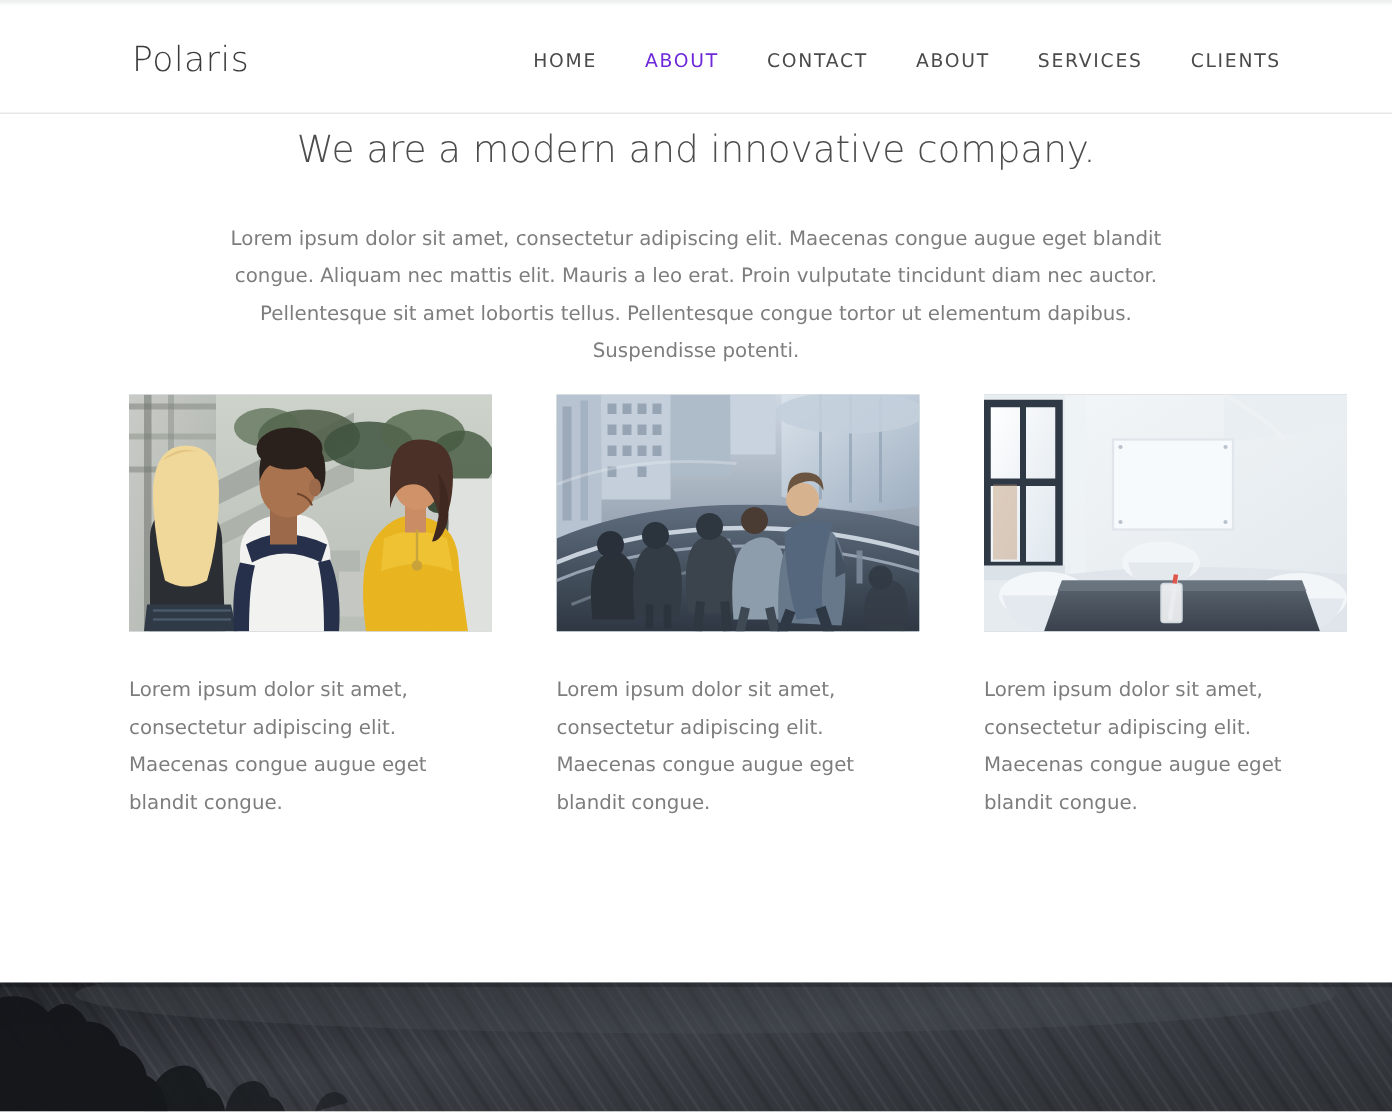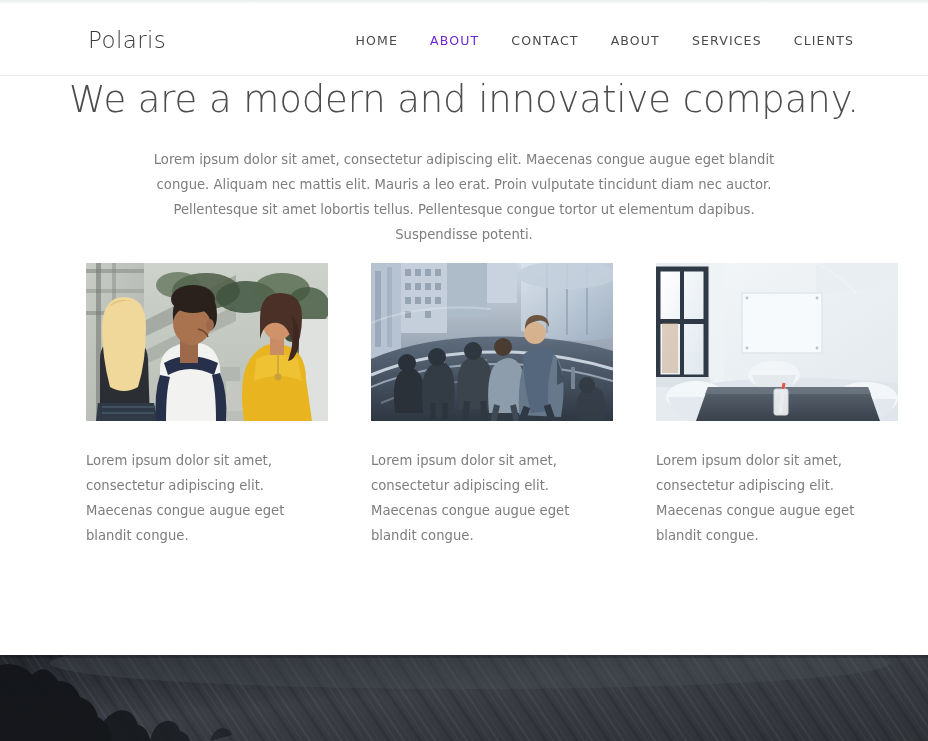--- a/index.html
+++ b/index.html
@@ -85,21 +85,21 @@
   .intro {
     position: absolute;
     top: 77px; left: 0;
     width: 928px;
     padding-top: 2px;
     text-align: center;
   }
 
   .intro-heading {
     font-family: "DejaVu Sans", sans-serif;
-    font-size: 37px;
+    font-size: 25px;
     font-weight: 300;
     line-height: 42px;
     color: #4d4d4d;
     letter-spacing: -0.1px;
     white-space: nowrap;
   }
 
   .intro-copy {
     margin: 0 auto;
     padding-top: 26px;

